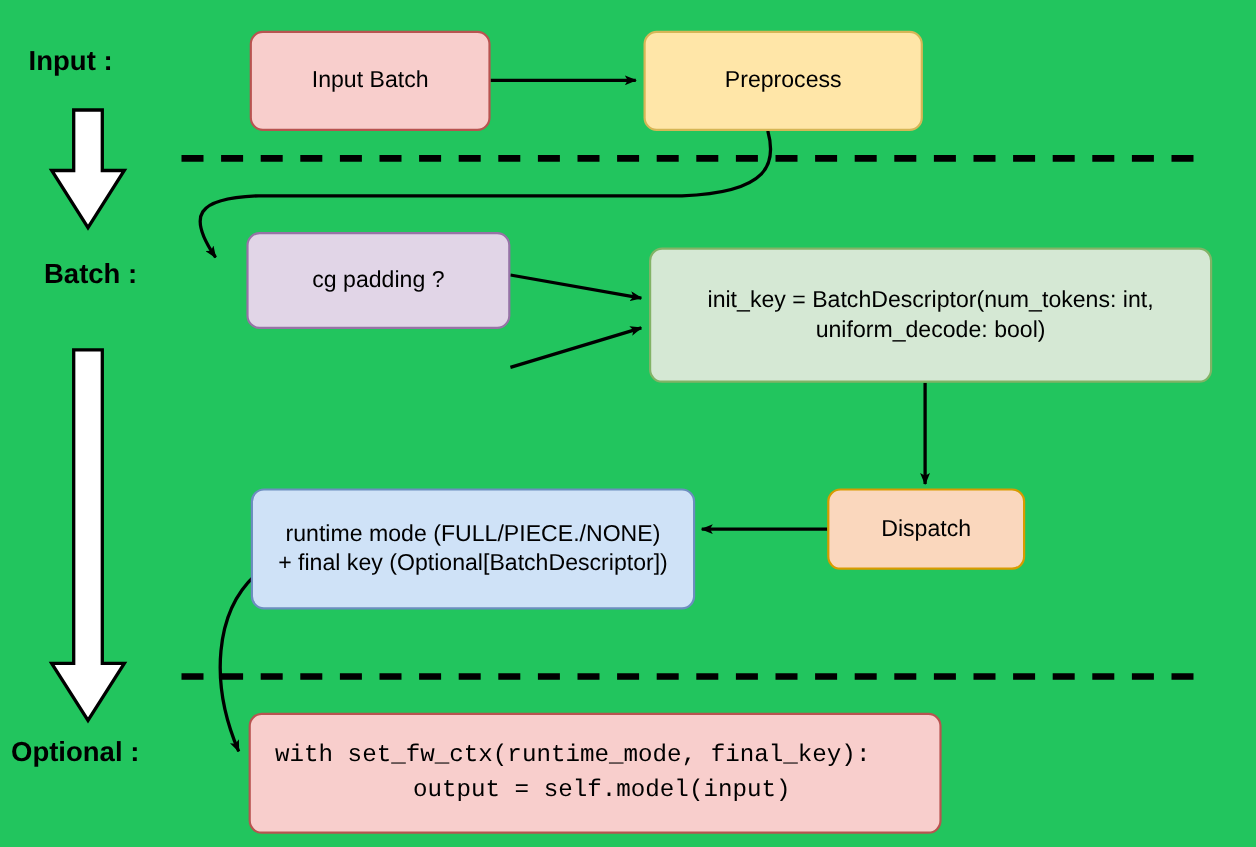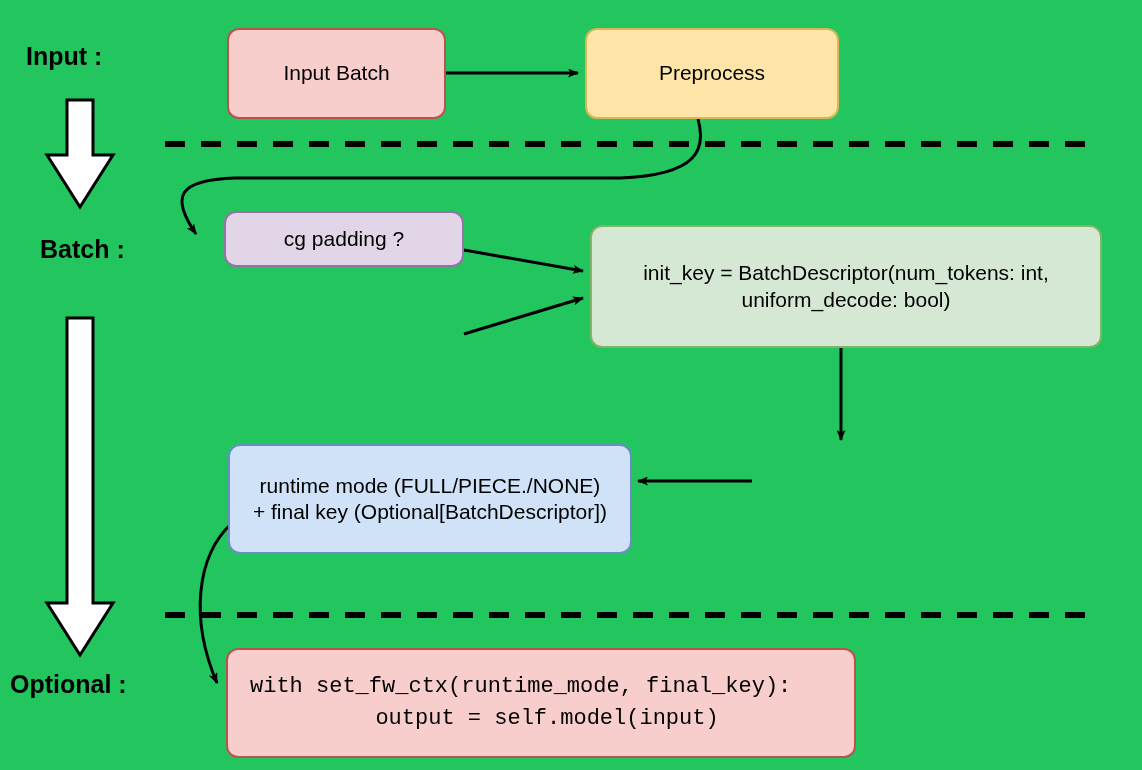--- a/index.html
+++ b/index.html
@@ -100,31 +100,34 @@
   <div class="stage-label" style="left:10px; top:670px;">Optional :</div>
 
   <div class="node" style="left:227px; top:28px; width:219px; height:91px; background:#f8cecc; border:2px solid #b85450;">
     <span class="node-label">Input Batch</span>
   </div>
 
   <div class="node" style="left:585px; top:28px; width:254px; height:91px; background:#ffe6a8; border:2px solid #d6b656;">
     <span class="node-label">Preprocess</span>
   </div>
 
-  <div class="node" style="left:224px; top:211px; width:240px; height:56px; background:#e1d5e7; border:2px solid #9673a6;">
+  <div class="node" style="left:224px; top:211px; width:240px; height:88px; background:#e1d5e7; border:2px solid #9673a6;">
     <span class="node-label">cg padding ?</span>
   </div>
 
 
   <div class="node" style="left:590px; top:225px; width:512px; height:123px; background:#d5e8d4; border:2px solid #82b366;">
     <span class="node-label">init_key = BatchDescriptor(num_tokens: int,
 uniform_decode: bool)</span>
   </div>
 
 
+  <div class="node" style="left:752px; top:444px; width:180px; height:74px; background:#fad7bd; border:2px solid #d79b00;">
+    <span class="node-label">Dispatch</span>
+  </div>
 
   <div class="node" style="left:228px; top:444px; width:404px; height:110px; background:#cfe2f7; border:2px solid #6c8ebf;text-align:center;">
     <span class="node-label">runtime mode (FULL/PIECE./NONE)
 + final key (Optional[BatchDescriptor])</span>
   </div>
 
   <div class="node code" style="left:226px; top:648px; width:630px; height:110px; background:#f8cecc; border:2px solid #b85450;">
     <span class="node-label">with set_fw_ctx(runtime_mode, final_key):
     output = self.model(input)</span>
   </div>

